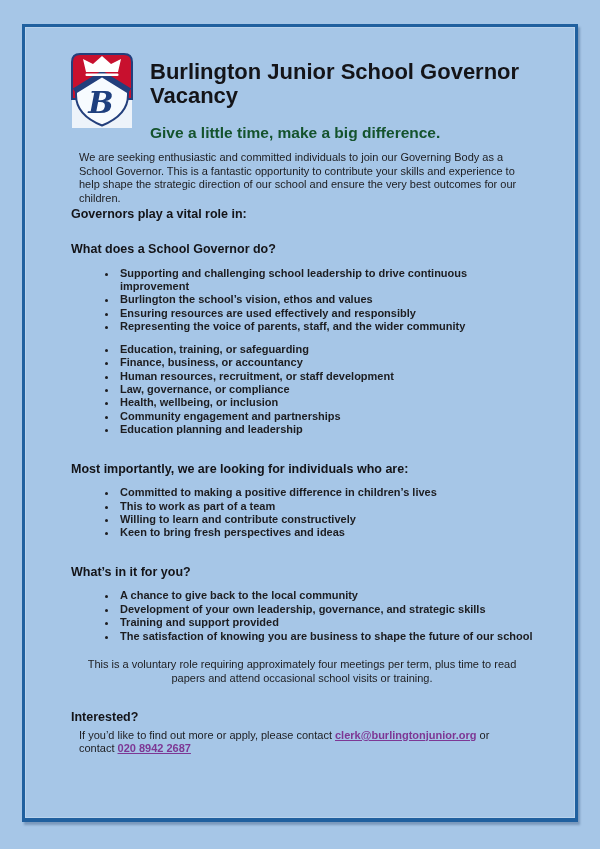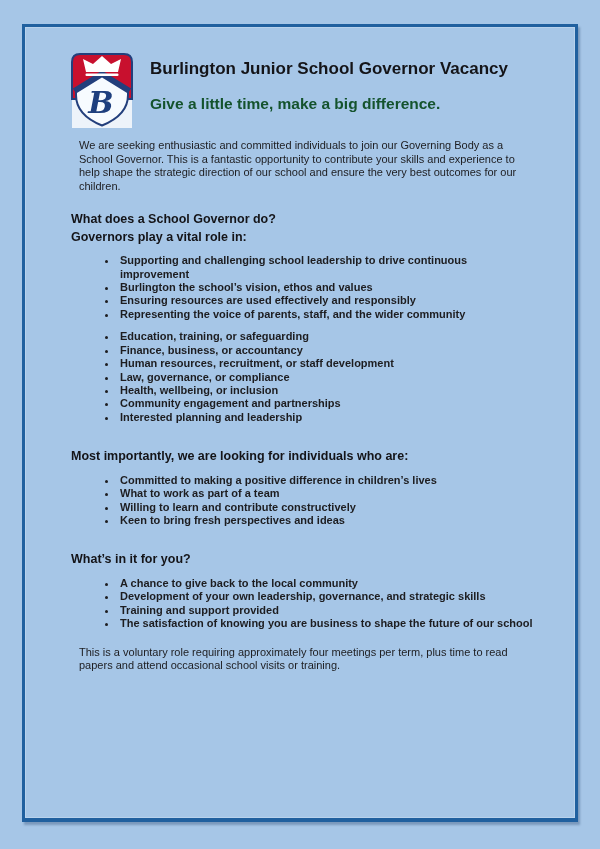--- a/index.html
+++ b/index.html
@@ -17,21 +17,21 @@
     box-sizing: border-box;
     border: 3px solid #20609f;
     border-bottom-width: 4px;
     box-shadow: inset 0 0 0 1px #b9d2ec, 2px 3px 2px rgba(40,70,110,0.35);
     overflow: hidden;
   }
   .content { padding: 26px 42px 0 46px; }
   header.flyer-header { display: flex; align-items: flex-start; gap: 17px; }
   .logo-box { flex: 0 0 62px; width: 62px; height: 76px; }
   .titles h1 {
-    font-size: 17px; line-height: 1.1; font-weight: bold;
+    font-size: 22px; line-height: 1.1; font-weight: bold;
     color: #141418; margin: 7px 0 0;
   }
   .titles h2 {
     font-size: 15.5px; line-height: 1.1; font-weight: bold;
     color: #14532d; margin: 16px 0 0;
   }
   p.body-text {
     font-size: 11px; line-height: 13.5px; margin: 10px 8px 0; color: #1d1d20;
   }
   h3.section-heading {
@@ -39,21 +39,21 @@
     margin: 25px 0 0; line-height: 1.25;
   }
   h3.section-heading.first { margin-top: 19px; }
   h3.section-heading.sub { margin-top: 2px; }
   ul.bullets {
     margin: 9px 0 0; padding: 0 0 0 47px;
     font-size: 11px; line-height: 13.4px; color: #1d1d20;
     list-style: disc;
   }
   ul.bullets li { padding-left: 2px; font-weight: bold; }
-  p.closing { margin-top: 15px; }
+  p.closing { margin-top: 15px; text-align: center; }
   p.contact { margin-top: 3px; }
   a.inline-link {
     color: #7d3794; font-weight: bold; text-decoration: underline;
     white-space: nowrap; cursor: pointer;
   }
 </style>
 </head>
 <body>
 
 <div class="frame">
@@ -73,58 +73,62 @@
       </div>
       <div class="titles">
         <h1>Burlington Junior School Governor Vacancy</h1>
         <h2>Give a little time, make a big difference.</h2>
       </div>
     </header>
 
     <p class="body-text">We are seeking enthusiastic and committed individuals to join our Governing Body as a School Governor. This is a fantastic opportunity to contribute your skills and experience to help shape the strategic direction of our school and ensure the very best outcomes for our children.</p>
 
     <section>
+      <h3 class="section-heading sub">Governors play a vital role in:</h3>
       <h3 class="section-heading first">What does a School Governor do?</h3>
-      <h3 class="section-heading sub">Governors play a vital role in:</h3>
       <ul class="bullets">
           <li>Supporting and challenging school leadership to drive continuous improvement</li>
           <li>Burlington the school’s vision, ethos and values</li>
           <li>Ensuring resources are used effectively and responsibly</li>
           <li>Representing the voice of parents, staff, and the wider community</li>
         </ul>
     </section>
 
     <section>
       <ul class="bullets">
           <li>Education, training, or safeguarding</li>
           <li>Finance, business, or accountancy</li>
           <li>Human resources, recruitment, or staff development</li>
           <li>Law, governance, or compliance</li>
           <li>Health, wellbeing, or inclusion</li>
           <li>Community engagement and partnerships</li>
-          <li>Interested planning and leadership</li>
+          <li>Education planning and leadership</li>
         </ul>
     </section>
 
     <section>
       <h3 class="section-heading">Most importantly, we are looking for individuals who are:</h3>
       <ul class="bullets">
           <li>Committed to making a positive difference in children’s lives</li>
-          <li>What to work as part of a team</li>
+          <li>This to work as part of a team</li>
           <li>Willing to learn and contribute constructively</li>
           <li>Keen to bring fresh perspectives and ideas</li>
         </ul>
     </section>
 
     <section>
       <h3 class="section-heading">What’s in it for you?</h3>
       <ul class="bullets">
           <li>A chance to give back to the local community</li>
           <li>Development of your own leadership, governance, and strategic skills</li>
           <li>Training and support provided</li>
           <li>The satisfaction of knowing you are business to shape the future of our school</li>
         </ul>
       <p class="body-text closing">This is a voluntary role requiring approximately four meetings per term, plus time to read papers and attend occasional school visits or training.</p>
     </section>
 
+    <section>
+      <h3 class="section-heading">Interested?</h3>
+      <p class="body-text contact"><span>If you’d like to find out more or apply, please contact </span><a class="inline-link" href="#">clerk@burlingtonjunior.org</a><span> or contact </span><a class="inline-link" href="#">020 8942 2687</a></p>
+    </section>
 
   </div>
 </div>
 
 </body></html>

